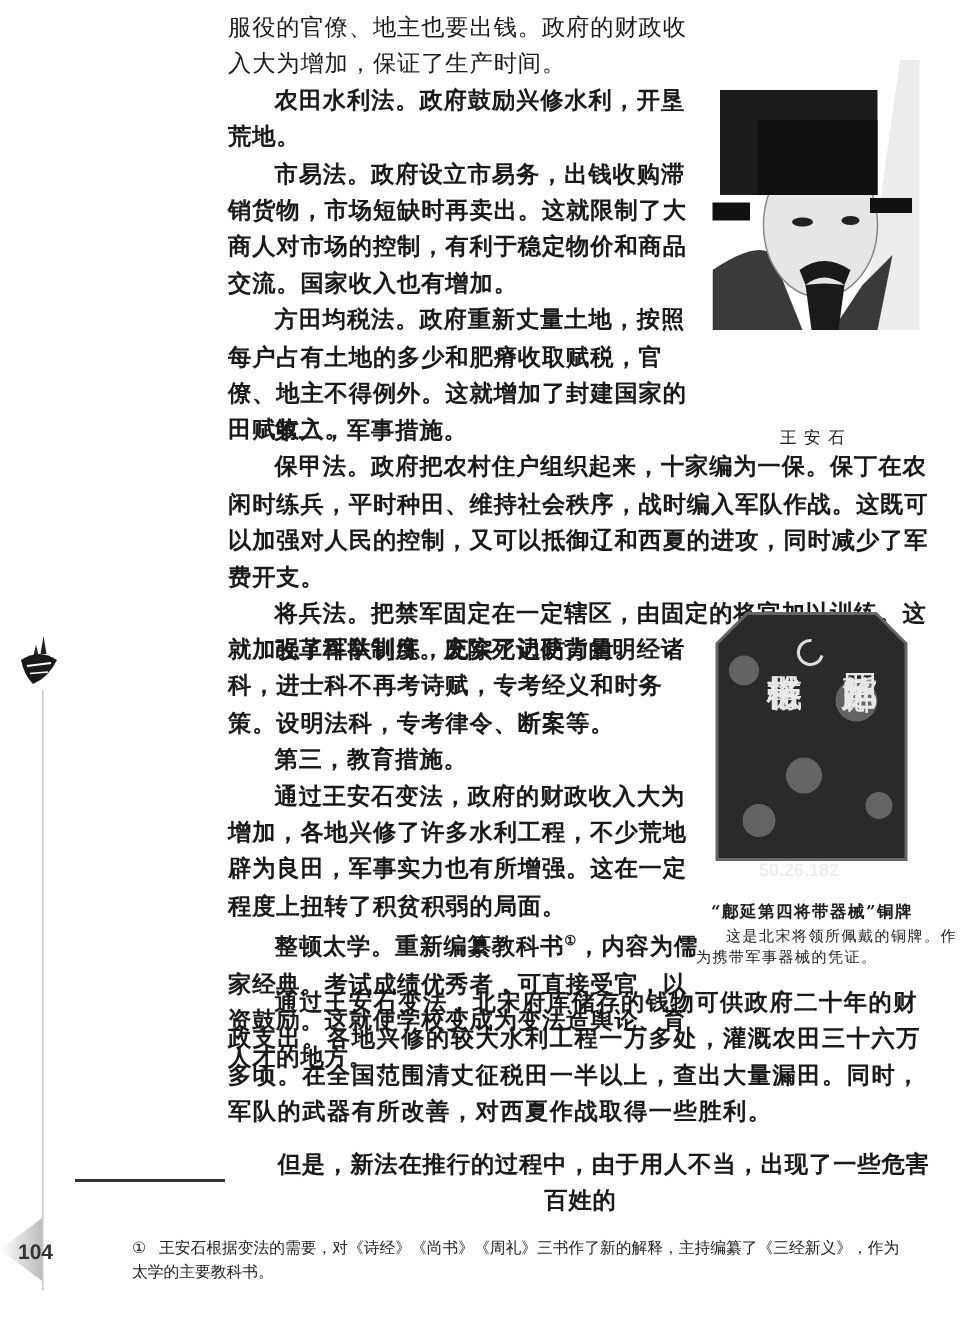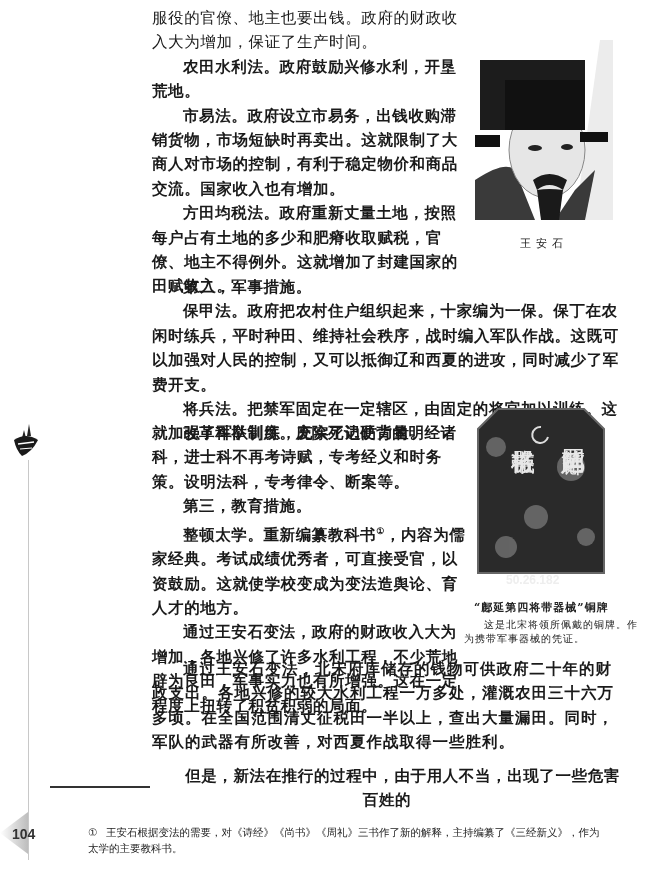--- a/index.html
+++ b/index.html
@@ -5,21 +5,21 @@
   html, body { margin: 0; padding: 0; background: #ffffff; }
   body { width: 650px; height: 888px; position: relative; overflow: hidden;
          font-family: "DejaVu Serif", "Liberation Serif", serif; color: #1a1a1a; }
   .abs { position: absolute; }
   .para { position: absolute; font-size: 15.5px; line-height: 24.4px; letter-spacing: 0.6px; margin: 0; }
   .para p { margin: 0; }
   .indent { text-indent: 2em; font-weight: bold; }
   .narrow { left: 152px; width: 314px; }
   .wide { left: 152px; width: 470px; }
   .caption { font-size: 10px; letter-spacing: 1px; color: #222; }
-  .portrait-caption { font-size: 11px; letter-spacing: 5px; }
+  .portrait-caption { font-size: 11px; letter-spacing: 5px; margin-top: 48px; }
   .footnote { position: absolute; left: 88px; top: 824px; width: 520px; font-size: 10.5px; line-height: 16px; color:#222; }
   .footnote .fnum { display:inline-block; width: 18px; }
   .page-number { position: absolute; left: 12px; top: 826px; font-family: "Liberation Sans", sans-serif; font-size: 14px; font-weight: bold; color: #333; }
   .page-tab { position: absolute; left: 0; top: 812px; width: 28px; height: 42px;
               background: linear-gradient(90deg, #fff 0%, #d6d6d6 60%, #bdbdbd 100%);
               clip-path: polygon(0 50%, 100% 0, 100% 100%); }
   .margin-line { position: absolute; left: 28px; top: 460px; width: 1px; height: 400px; background: #c8c8c8; }
   .footnote-rule { position: absolute; left: 50px; top: 786px; width: 100px; height: 2px; background: #333; }
   sup { font-size: 9px; }
 </style>
@@ -60,24 +60,24 @@
 
 <div class="para wide" style="top:275px;">
   <p class="indent">第二，军事措施。</p>
   <p class="indent">保甲法。政府把农村住户组织起来，十家编为一保。保丁在农闲时练兵，平时种田、维持社会秩序，战时编入军队作战。这既可以加强对人民的控制，又可以抵御辽和西夏的进攻，同时减少了军费开支。</p>
   <p class="indent">将兵法。把禁军固定在一定辖区，由固定的将官加以训练。这就加强了军队训练，充实了边防力量。</p>
 </div>
 
 <div class="para narrow" style="top:421px;">
   <p class="indent">改革科举制度。废除死记硬背的明经诸科，进士科不再考诗赋，专考经义和时务策。设明法科，专考律令、断案等。</p>
   <p class="indent">第三，教育措施。</p>
+  <p class="indent">通过王安石变法，政府的财政收入大为增加，各地兴修了许多水利工程，不少荒地辟为良田，军事实力也有所增强。这在一定程度上扭转了积贫积弱的局面。</p>
   <p class="indent">
     <span>整顿太学。重新编纂教科书</span><sup>①</sup><span>，内容为儒家经典。考试成绩优秀者，可直接受官，以资鼓励。这就使学校变成为变法造舆论、育人才的地方。</span>
   </p>
-  <p class="indent">通过王安石变法，政府的财政收入大为增加，各地兴修了许多水利工程，不少荒地辟为良田，军事实力也有所增强。这在一定程度上扭转了积贫积弱的局面。</p>
 </div>
 
 <div class="abs" style="left:476px; top:407px; width:130px; height:168px;">
   <svg width="130" height="168" viewBox="0 0 130 168">
     <polygon points="22,2 108,2 128,22 128,166 2,166 2,22" fill="#2a2a2a"></polygon>
     <polygon points="22,2 108,2 128,22 128,166 2,166 2,22" fill="none" stroke="#666" stroke-width="2"></polygon>
     <g fill="#cfcfcf" opacity="0.35">
       <circle cx="20" cy="40" r="10"></circle>
         <circle cx="95" cy="60" r="14"></circle>
       <circle cx="60" cy="110" r="12"></circle>

